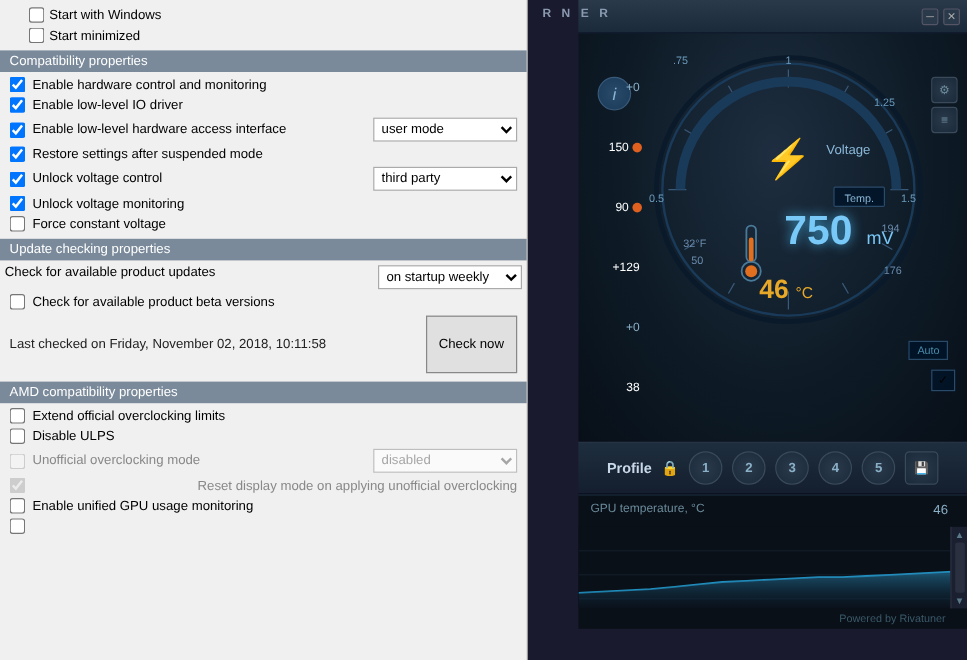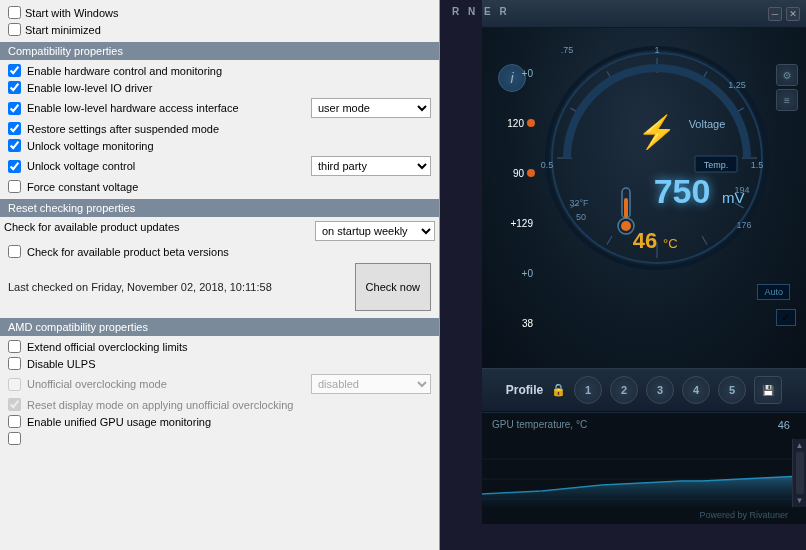--- a/index.html
+++ b/index.html
@@ -15,21 +15,21 @@
       padding: 4px 0;
       border-right: 1px solid #999;
     }
     .left-panel::-webkit-scrollbar { width: 12px; }
     .left-panel::-webkit-scrollbar-track { background: #e0e0e0; }
     .left-panel::-webkit-scrollbar-thumb { background: #aaa; border: 1px solid #888; }
 
     .startup-row {
       display: flex;
       align-items: center;
-      padding: 2px 8px;
+      padding: 2px 24px;
       gap: 4px;
     }
     .startup-row label {
       cursor: pointer;
       user-select: none;
     }
     input[type="checkbox"] {
       width: 13px;
       height: 13px;
       cursor: pointer;
@@ -334,38 +334,38 @@
     <select>
       <option>user mode</option>
       <option>kernel mode</option>
     </select>
   </div>
   <div class="prop-row">
     <input type="checkbox" id="rs" checked="" style="">
     <label for="rs">Restore settings after suspended mode</label>
   </div>
   <div class="prop-row">
-    <input type="checkbox" id="uvm" checked="" style="">
-    <label for="uvm">Unlock voltage monitoring</label>
-  </div>
-  <div class="prop-row">
     <input type="checkbox" id="uv" checked="" style="">
     <label for="uv">Unlock voltage control</label>
     <select>
       <option>third party</option>
       <option>first party</option>
       <option>disabled</option>
     </select>
   </div>
   <div class="prop-row">
+    <input type="checkbox" id="uvm" checked="" style="">
+    <label for="uvm">Unlock voltage monitoring</label>
+  </div>
+  <div class="prop-row">
     <input type="checkbox" id="fc" style="">
     <label for="fc">Force constant voltage</label>
   </div>
 
-  <div class="section-header">Reset checking properties</div>
+  <div class="section-header">Update checking properties</div>
 
   <div class="update-row">
     <label>Check for available product updates</label>
     <select>
       <option>on startup weekly</option>
       <option>on startup daily</option>
       <option>on startup monthly</option>
       <option>never</option>
     </select>
   </div>
@@ -391,21 +391,21 @@
   <div class="prop-row">
     <input type="checkbox" id="uoc" disabled="" style="">
     <label for="uoc" class="disabled-text">Unofficial overclocking mode</label>
     <select disabled="" style="color:#888;">
       <option>disabled</option>
       <option>enabled</option>
     </select>
   </div>
   <div class="prop-row">
     <input type="checkbox" id="rd" checked="" disabled="" style="">
-    <label for="rd" style="color:#888;">Reset display mode on applying unofficial overclocking</label>
+    <label for="rd" style="color:#888;text-align:right;">Reset display mode on applying unofficial overclocking</label>
   </div>
   <div class="prop-row">
     <input type="checkbox" id="ug" style="">
     <label for="ug">Enable unified GPU usage monitoring</label>
   </div>
   <div class="prop-row">
     <input type="checkbox" id="ea" style="">
   </div>
 
 </div>
@@ -421,21 +421,21 @@
 
   <div class="gauge-area">
 
     <div class="ab-info-btn">
         <i>i</i>
       </div>
 
     <div style="position:absolute; left:0; top:0; bottom:0; width:55px; display:flex; flex-direction:column; justify-content:space-around; padding:20px 0 20px 4px;">
       <div style="color:#8ab0c8; font-size:10px; text-align:right; padding-right:4px;">+0</div>
       <div style="display:flex; align-items:center; justify-content:flex-end; padding-right:2px;">
-        <span style="color:#fff; font-size:10px;">120</span>
+        <span style="color:#fff; font-size:10px;">150</span>
         <span style="width:8px; height:8px; border-radius:50%; background:#e06020; display:inline-block; margin-left:3px;"></span>
       </div>
       <div style="display:flex; align-items:center; justify-content:flex-end; padding-right:2px;">
         <span style="color:#fff; font-size:10px;">90</span>
         <span style="width:8px; height:8px; border-radius:50%; background:#e06020; display:inline-block; margin-left:3px;"></span>
       </div>
       <div style="color:#fff; font-size:10px; text-align:right; padding-right:4px;">+129</div>
       <div style="color:#8ab0c8; font-size:10px; text-align:right; padding-right:4px;">+0</div>
       <div style="color:#fff; font-size:10px; text-align:right; padding-right:4px;">38</div>
     </div>

